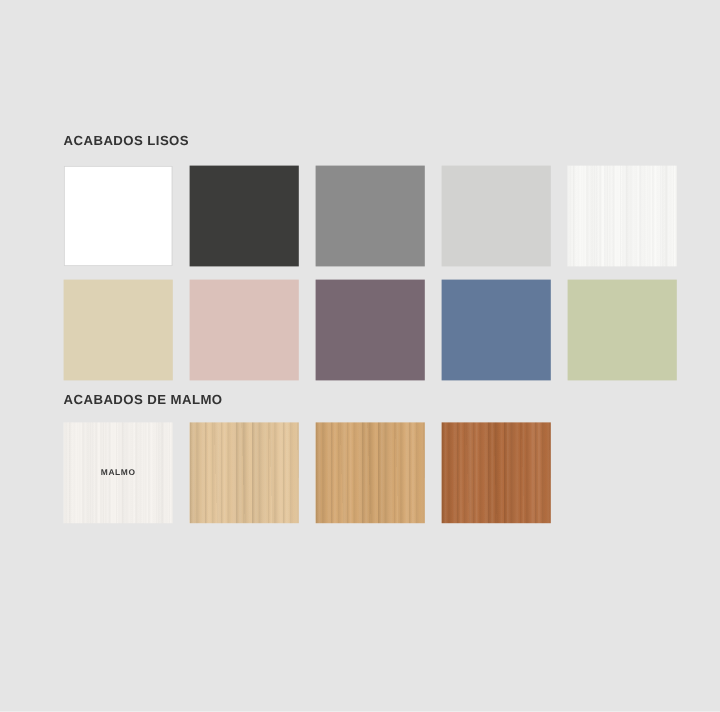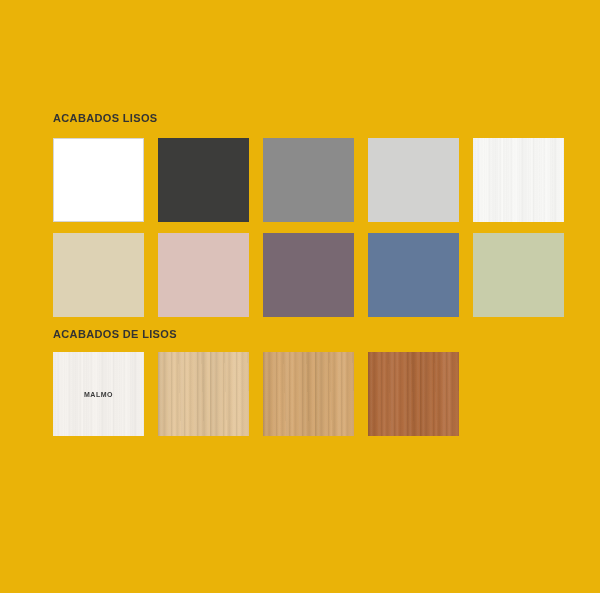--- a/index.html
+++ b/index.html
@@ -15,21 +15,21 @@
     overflow: hidden;
     position: relative;
   }
 
   .page {
     position: absolute;
     left: 0;
     top: 0;
     width: 600px;
     height: 593px;
-    background: #eab308;
+    background: #e5e5e5;
   }
 
   .section-heading {
     position: absolute;
     left: 53px;
     font-family: "Liberation Sans", sans-serif;
     font-size: 11px;
     font-weight: bold;
     letter-spacing: 0.35px;
     color: #333333;
@@ -156,21 +156,21 @@
       <span class="swatch-label"></span>
     </div>
     <div class="swatch" style="background-color: rgb(98, 121, 154);">
       <span class="swatch-label"></span>
     </div>
     <div class="swatch" style="background-color: rgb(200, 205, 170);">
       <span class="swatch-label"></span>
     </div>
   </div>
 
-  <div class="section-heading" id="heading-madera">ACABADOS DE LISOS</div>
+  <div class="section-heading" id="heading-madera">ACABADOS DE MALMO</div>
 
   <div class="swatch-row" id="row-wood">
     <div class="swatch grain-white" style="background-color: rgb(247, 244, 240);">
       <span class="swatch-label">MALMO</span>
     </div>
     <div class="swatch grain-wood" style="background-color: rgb(227, 197, 154);">
       <span class="swatch-label"></span>
     </div>
     <div class="swatch grain-wood" style="background-color: rgb(212, 167, 113);">
       <span class="swatch-label"></span>

